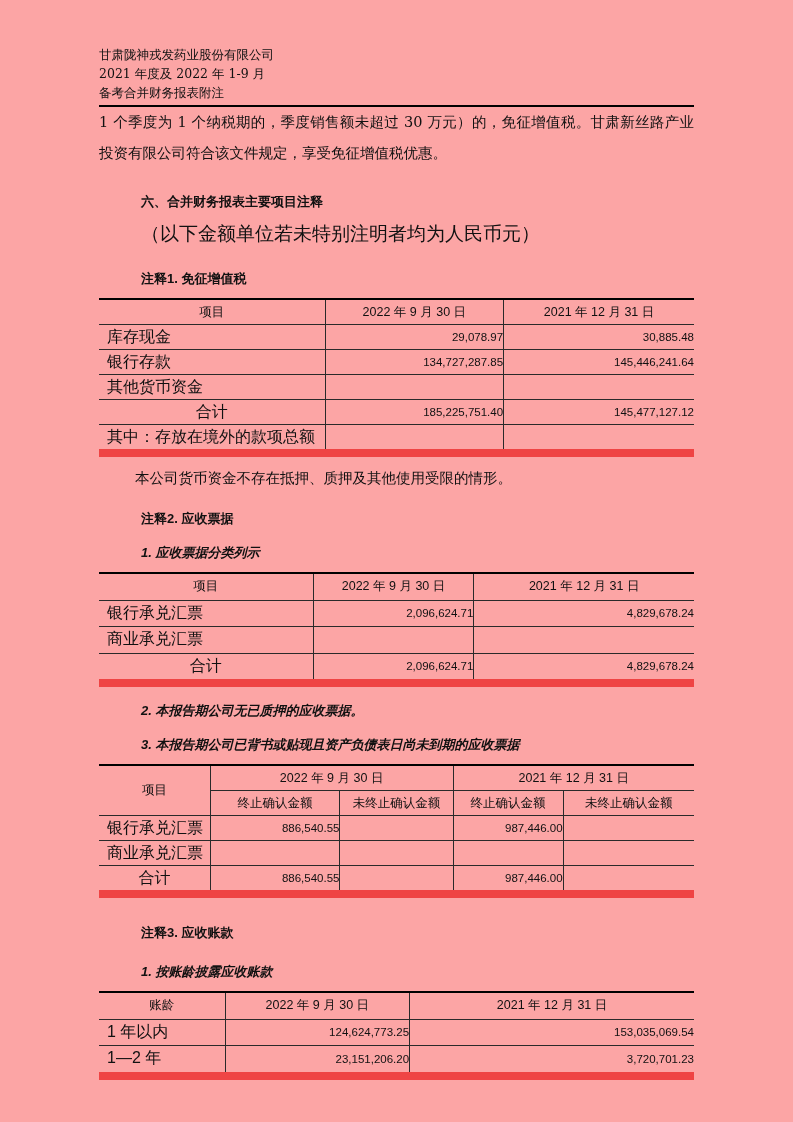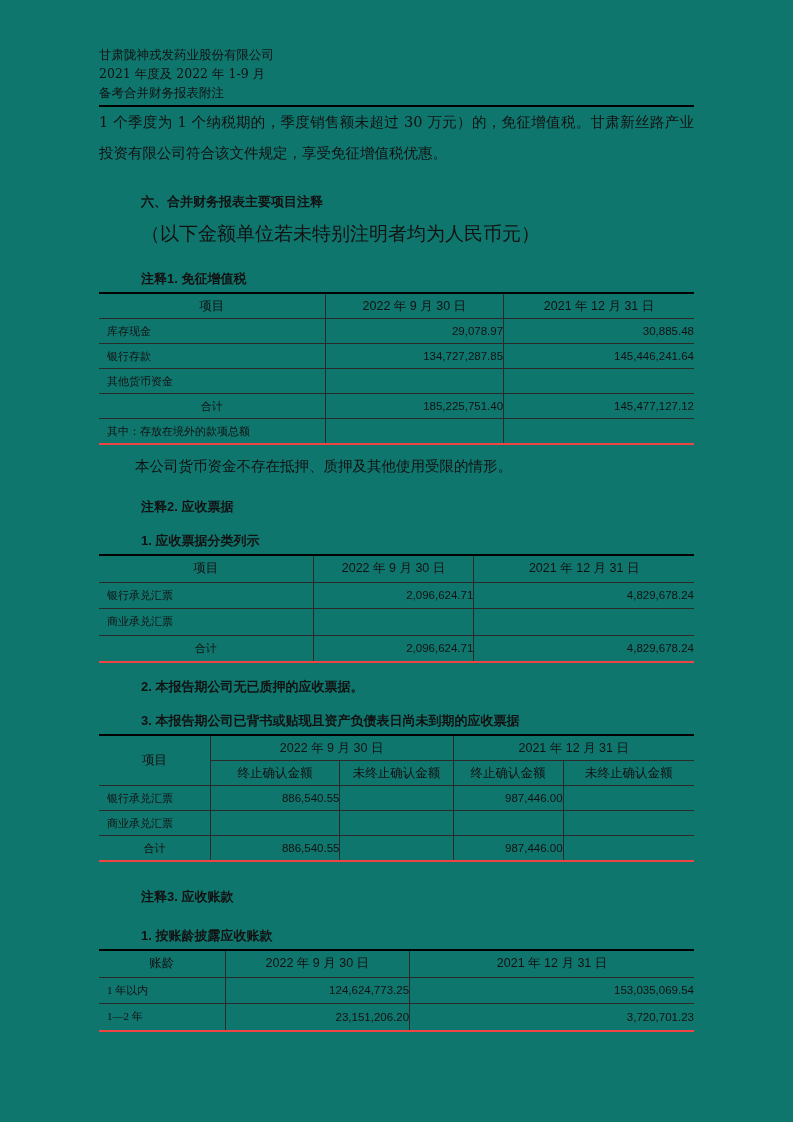--- a/index.html
+++ b/index.html
@@ -1,20 +1,20 @@
 <!DOCTYPE html>
 <html><head>
 <meta charset="utf-8">
 <style>
   html, body { margin: 0; padding: 0; background: #ffffff; }
   .page {
     position: relative;
     width: 793px;
     height: 1122px;
-    background: #0f766e;
+    background: #fca5a5;
     color: #111;
     font-family: "DejaVu Serif", "Liberation Serif", serif;
     overflow: hidden;
     box-sizing: border-box;
   }
   .content {
     position: absolute;
     left: 99px;
     top: 0;
     width: 595px;
@@ -39,51 +39,51 @@
     font-family: "Liberation Sans", "DejaVu Sans", sans-serif;
     font-weight: bold;
     font-size: 13px;
     line-height: 21px;
     margin-left: 42px;
     white-space: nowrap;
   }
   .section-hd   { margin-top: 22px; }
   .unit-note    { font-size: 19px; margin: 11px 0 0 42px; line-height: 21px; }
   .note-hd      { margin-top: 24px; }
-  .sub-hd       { margin-top: 13px; }
+  .sub-hd       { margin-top: 13px; font-style: italic; }
   table {
     width: 100%;
     border-collapse: collapse;
     border-top: 2px solid #000;
-    border-bottom: 2px solid #ef4444;
-    margin-top: 3px;
+    border-bottom: 8px solid #ef4444;
+    margin-top: 9px;
     table-layout: fixed;
   }
   th, td {
     border: 1px solid #2a2a2a;
     height: 24px;
     padding: 0;
     font-weight: normal;
     overflow: hidden;
     white-space: nowrap;
   }
   .t-roomy th, .t-roomy td { height: 25.5px; }
   th:first-child, td:first-child { border-left: 0; }
   th:last-child,  td:last-child  { border-right: 0; }
   th {
     text-align: center;
     font-size: 12.5px;
     font-family: "Liberation Sans", "DejaVu Sans", sans-serif;
   }
   th.item { font-family: "DejaVu Serif", "Liberation Serif", serif; }
   td.lbl {
-    font-size: 11px;
+    font-size: 16px;
     text-align: left;
     padding-left: 8px;
-    font-family: Liberation Serif, serif;
+    font-family: Liberation Sans, sans-serif;
   }
   td.num {
     font-size: 11.5px;
     text-align: right;
     font-family: "Liberation Sans", "DejaVu Sans", sans-serif;
   }
   td.ctr { text-align: center; padding-left: 0; }
   .footer {
     position: absolute;
     left: 0;

